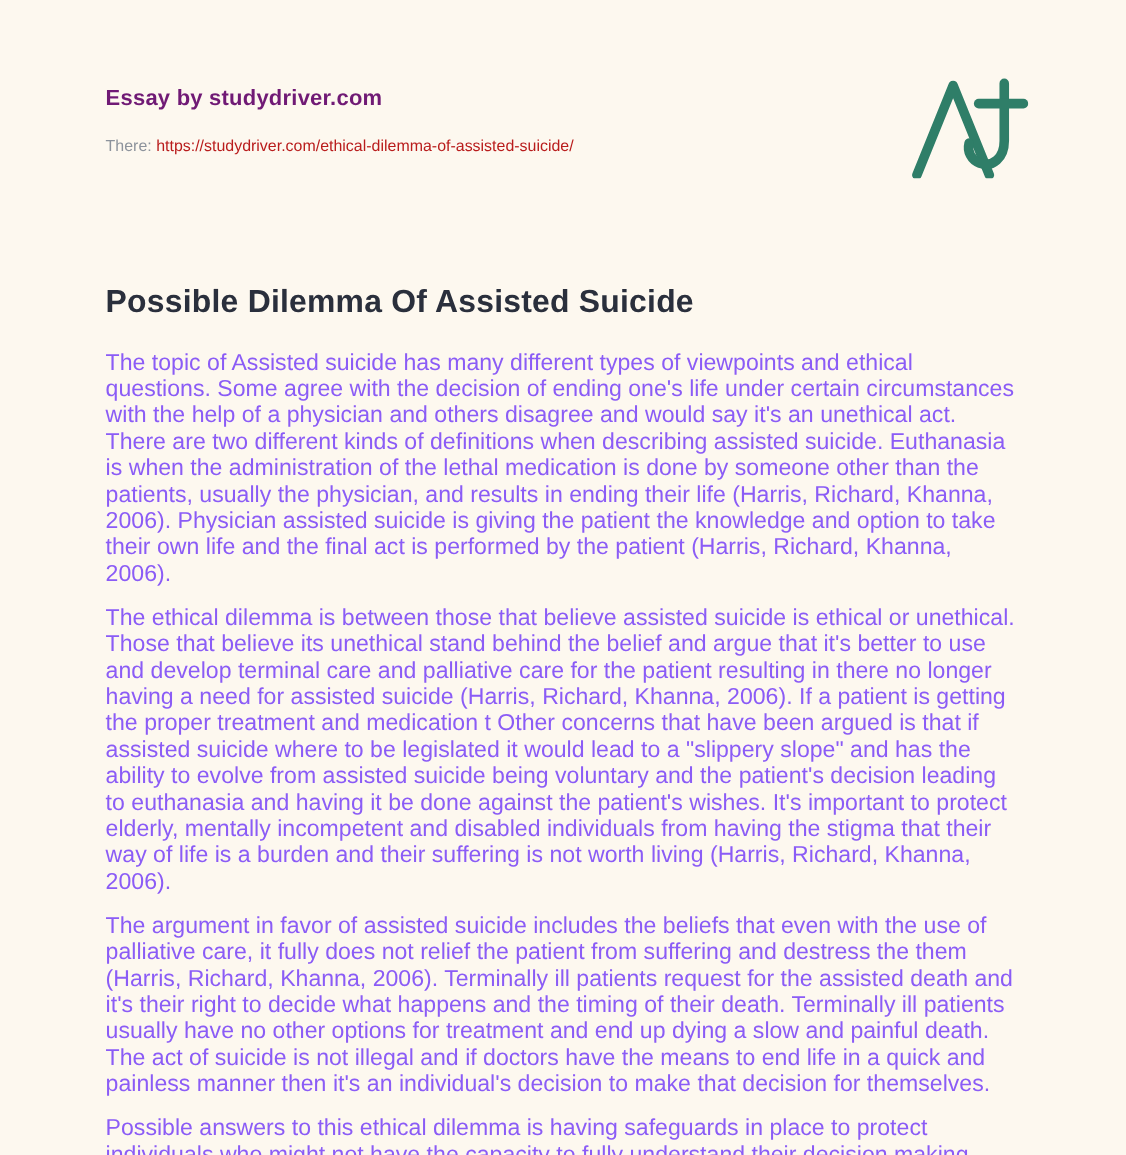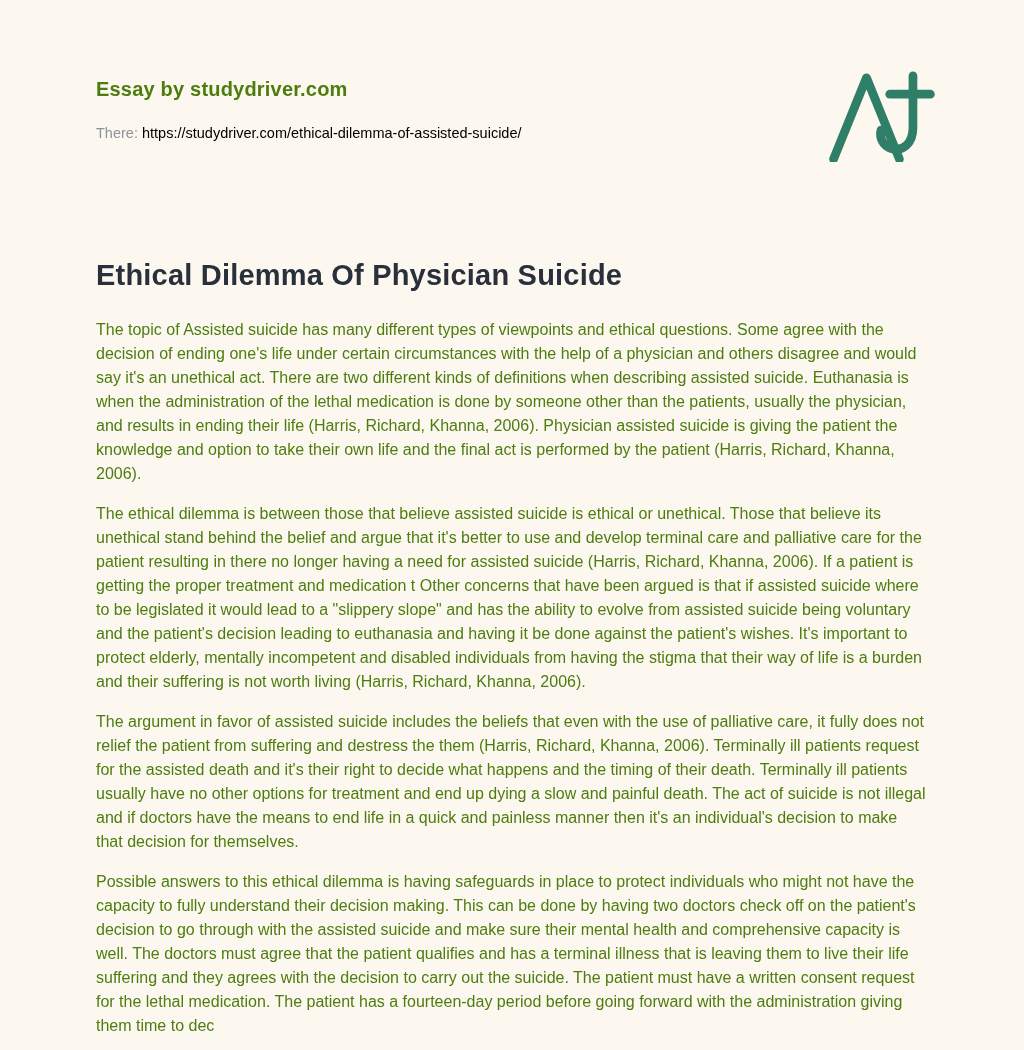--- a/index.html
+++ b/index.html
@@ -20,30 +20,30 @@
   .content {
     position: absolute;
     left: 96px;
     top: 0;
     width: 832px;
   }
   .byline {
     margin-top: 78px;
     font-size: 20px;
     font-weight: 700;
-    color: #4d7c0f;
+    color: #701a75;
     letter-spacing: 0.2px;
   }
   .source-line {
     margin-top: 24px;
     font-size: 14.5px;
     color: #8d939c;
   }
   .source-link {
-    color: #000000;
+    color: #b91c1c;
     text-decoration: none;
     cursor: pointer;
   }
   .logo {
     position: absolute;
     top: 70px;
     right: 89px;
     width: 108px;
     height: 92px;
   }
@@ -52,23 +52,23 @@
     font-size: 29px;
     font-weight: 700;
     color: #2a2f3c;
     letter-spacing: 0.2px;
   }
   .essay-body {
     margin-top: 26px;
   }
   .essay-body p {
     margin: 0 0 16px 0;
-    font-size: 16px;
+    font-size: 21px;
     line-height: 24px;
-    color: #4d7c0f;
+    color: #8b5cf6;
   }
 </style>
 </head>
 <body>
 
 <div class="page">
 
   <svg class="logo" viewBox="0 0 110 95" fill="none" xmlns="http://www.w3.org/2000/svg">
     <path d="M6 92 L40 8 L74 92" stroke="#2f7e68" stroke-width="9" stroke-linecap="round" stroke-linejoin="round" fill="none"></path>
     <path d="M88 6 L88 60 C88 76 77 85 65 81 C57 78 53 70 55 62" stroke="#2f7e68" stroke-width="9" stroke-linecap="round" fill="none"></path>
@@ -77,21 +77,21 @@
 
   <div class="content">
 
     <div class="byline">Essay by studydriver.com</div>
 
     <div class="source-line">
       <span>There:</span>
       <a class="source-link">https://studydriver.com/ethical-dilemma-of-assisted-suicide/</a>
     </div>
 
-    <h1 class="essay-title">Ethical Dilemma Of Physician Suicide</h1>
+    <h1 class="essay-title">Possible Dilemma Of Assisted Suicide</h1>
 
     <div class="essay-body">
       <p>The topic of Assisted suicide has many different types of viewpoints and ethical questions. Some agree with the decision of ending one's life under certain circumstances with the help of a physician and others disagree and would say it's an unethical act. There are two different kinds of definitions when describing assisted suicide. Euthanasia is when the administration of the lethal medication is done by someone other than the patients, usually the physician, and results in ending their life (Harris, Richard, Khanna, 2006). Physician assisted suicide is giving the patient the knowledge and option to take their own life and the final act is performed by the patient (Harris, Richard, Khanna, 2006).</p>
       <p>The ethical dilemma is between those that believe assisted suicide is ethical or unethical. Those that believe its unethical stand behind the belief and argue that it's better to use and develop terminal care and palliative care for the patient resulting in there no longer having a need for assisted suicide (Harris, Richard, Khanna, 2006). If a patient is getting the proper treatment and medication t Other concerns that have been argued is that if assisted suicide where to be legislated it would lead to a "slippery slope" and has the ability to evolve from assisted suicide being voluntary and the patient's decision leading to euthanasia and having it be done against the patient's wishes. It's important to protect elderly, mentally incompetent and disabled individuals from having the stigma that their way of life is a burden and their suffering is not worth living (Harris, Richard, Khanna, 2006).</p>
       <p>The argument in favor of assisted suicide includes the beliefs that even with the use of palliative care, it fully does not relief the patient from suffering and destress the them (Harris, Richard, Khanna, 2006). Terminally ill patients request for the assisted death and it's their right to decide what happens and the timing of their death. Terminally ill patients usually have no other options for treatment and end up dying a slow and painful death. The act of suicide is not illegal and if doctors have the means to end life in a quick and painless manner then it's an individual's decision to make that decision for themselves.</p>
       <p>Possible answers to this ethical dilemma is having safeguards in place to protect individuals who might not have the capacity to fully understand their decision making. This can be done by having two doctors check off on the patient's decision to go through with the assisted suicide and make sure their mental health and comprehensive capacity is well. The doctors must agree that the patient qualifies and has a terminal illness that is leaving them to live their life suffering and they agrees with the decision to carry out the suicide. The patient must have a written consent request for the lethal medication. The patient has a fourteen-day period before going forward with the administration giving them time to dec</p>
     </div>
 
   </div>
 </div>

